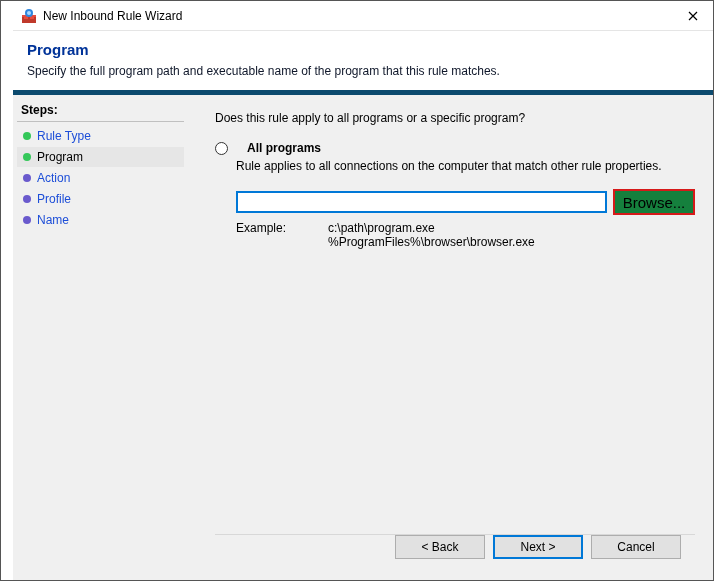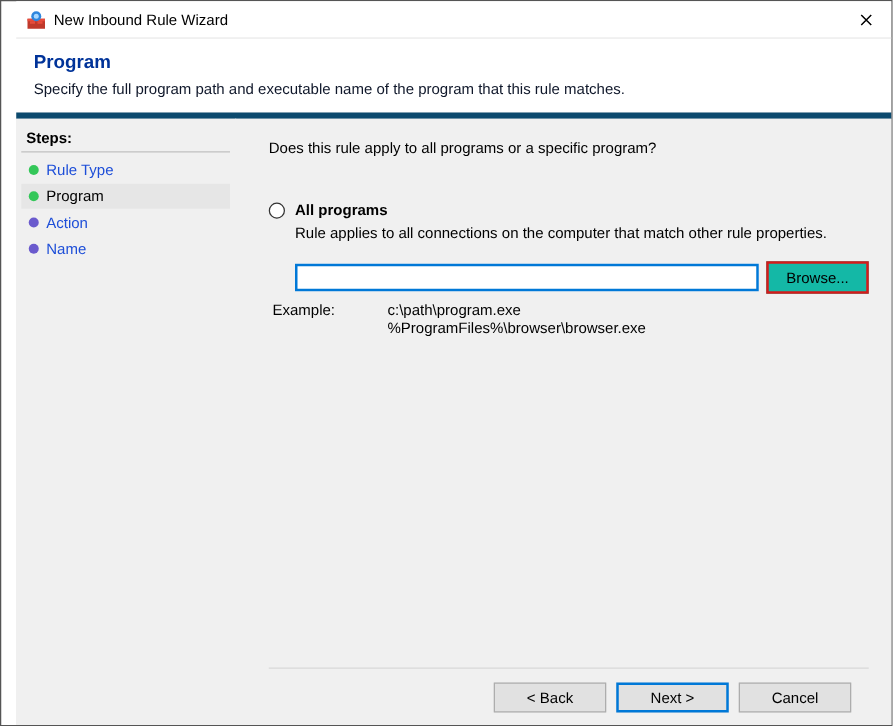--- a/index.html
+++ b/index.html
@@ -88,25 +88,25 @@
   .step-item .label.current { color: #000; }
   .content {
     flex: 1;
     background: #f0f0f0;
     padding: 16px 18px 0 26px;
     position: relative;
     display: flex;
     flex-direction: column;
   }
   .content-inner { flex: 1; }
-  .prompt { font-size: 12px; margin-bottom: 36px; }
+  .prompt { font-size: 12px; margin-bottom: 16px; }
   .option-row {
     display: flex;
     align-items: flex-start;
-    gap: 8px;
+    gap: 19px;
     margin-bottom: 4px;
   }
   .radio {
     width: 13px; height: 13px; border: 1px solid #333; border-radius: 50%;
     margin-top: 1px;
     display: inline-flex; align-items: center; justify-content: center;
     background: #fff;
     flex: 0 0 13px;
     cursor: pointer;
   }
@@ -128,38 +128,37 @@
     border: 2px solid #0078d7;
     background: #fff;
     padding: 0 4px;
     font-size: 12px;
     outline: none;
   }
   .browse-btn {
     width: 82px;
     height: 26px;
     border: 2px solid #d61a1a;
-    background: #14b8a6;
-    font-size: 12px;
+    background: #15803d;
+    font-size: 15px;
     cursor: pointer;
     display: inline-flex; align-items: center; justify-content: center;
   }
   .example-row {
     display: flex;
-    margin-left: 3px;
+    margin-left: 21px;
     gap: 32px;
     font-size: 12px;
   }
   .example-row .ex-label { min-width: 60px; }
   .example-row .ex-vals { white-space: pre-line; }
   .footer {
     height: 46px;
     display: flex;
     justify-content: flex-end;
-    align-items: center;
     gap: 8px;
     padding: 0 14px;
     background: #f0f0f0;
     border-top: 1px solid #d8d8d8;
   }
   .footer button {
     width: 90px;
     height: 24px;
     background: #e1e1e1;
     border: 1px solid #adadad;
@@ -209,20 +208,24 @@
       <div class="step-item active">
         <span class="bullet" style="background:#34c759"></span>
         <span class="label current">Program</span>
       </div>
       <div class="step-item">
         <span class="bullet" style="background:#6a5acd"></span>
         <span class="label link">Action</span>
       </div>
       <div class="step-item">
         <span class="bullet" style="background:#6a5acd"></span>
+        <span class="label link">Profile</span>
+      </div>
+      <div class="step-item">
+        <span class="bullet" style="background:#6a5acd"></span>
         <span class="label link">Name</span>
       </div>
     </div>
 
     <div class="content">
       <div class="content-inner">
         <div class="prompt">Does this rule apply to all programs or a specific program?</div>
 
         <div class="option-row">
           <span class="radio"></span>

